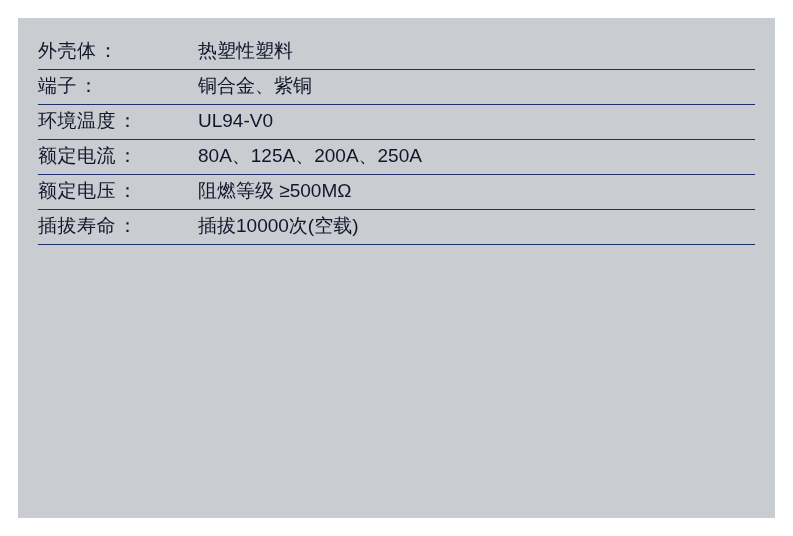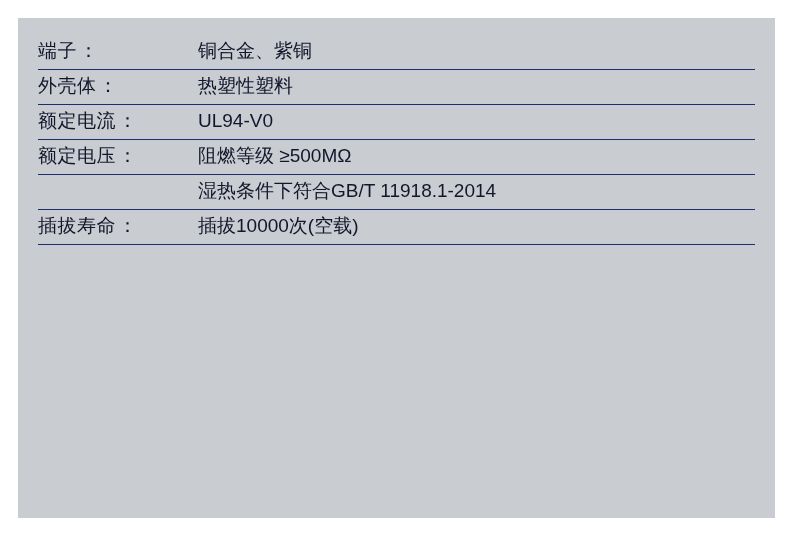--- a/index.html
+++ b/index.html
@@ -88,56 +88,56 @@
 </style>
 </head>
 <body>
 
 <div class="page">
   <div class="spec-panel">
     <table class="spec-table">
       <tbody>
         <tr>
           <td class="label-cell">
+            <span class="label-text">外壳体</span><span class="colon">：</span>
+          </td>
+          <td class="value-cell">
+            <span class="value-text">热塑性塑料</span>
+          </td>
+        </tr>
+        <tr>
+          <td class="label-cell">
             <span class="label-text">端子</span><span class="colon">：</span>
           </td>
           <td class="value-cell">
             <span class="value-text">铜合金、紫铜</span>
           </td>
         </tr>
         <tr>
           <td class="label-cell">
-            <span class="label-text">外壳体</span><span class="colon">：</span>
+            <span class="label-text">环境温度</span><span class="colon">：</span>
           </td>
           <td class="value-cell">
-            <span class="value-text">热塑性塑料</span>
+            <span class="value-text">UL94-V0</span>
           </td>
         </tr>
         <tr>
           <td class="label-cell">
             <span class="label-text">额定电流</span><span class="colon">：</span>
           </td>
           <td class="value-cell">
-            <span class="value-text">UL94-V0</span>
+            <span class="value-text">80A、125A、200A、250A</span>
           </td>
         </tr>
         <tr>
           <td class="label-cell">
             <span class="label-text">额定电压</span><span class="colon">：</span>
           </td>
           <td class="value-cell">
             <span class="value-text">阻燃等级 ≥500MΩ</span>
-          </td>
-        </tr>
-        <tr>
-          <td class="label-cell">
-            <span class="label-text"></span><span class="colon"></span>
-          </td>
-          <td class="value-cell">
-            <span class="value-text">湿热条件下符合GB/T 11918.1-2014</span>
           </td>
         </tr>
         <tr>
           <td class="label-cell">
             <span class="label-text">插拔寿命</span><span class="colon">：</span>
           </td>
           <td class="value-cell">
             <span class="value-text">插拔10000次(空载)</span>
           </td>
         </tr>

